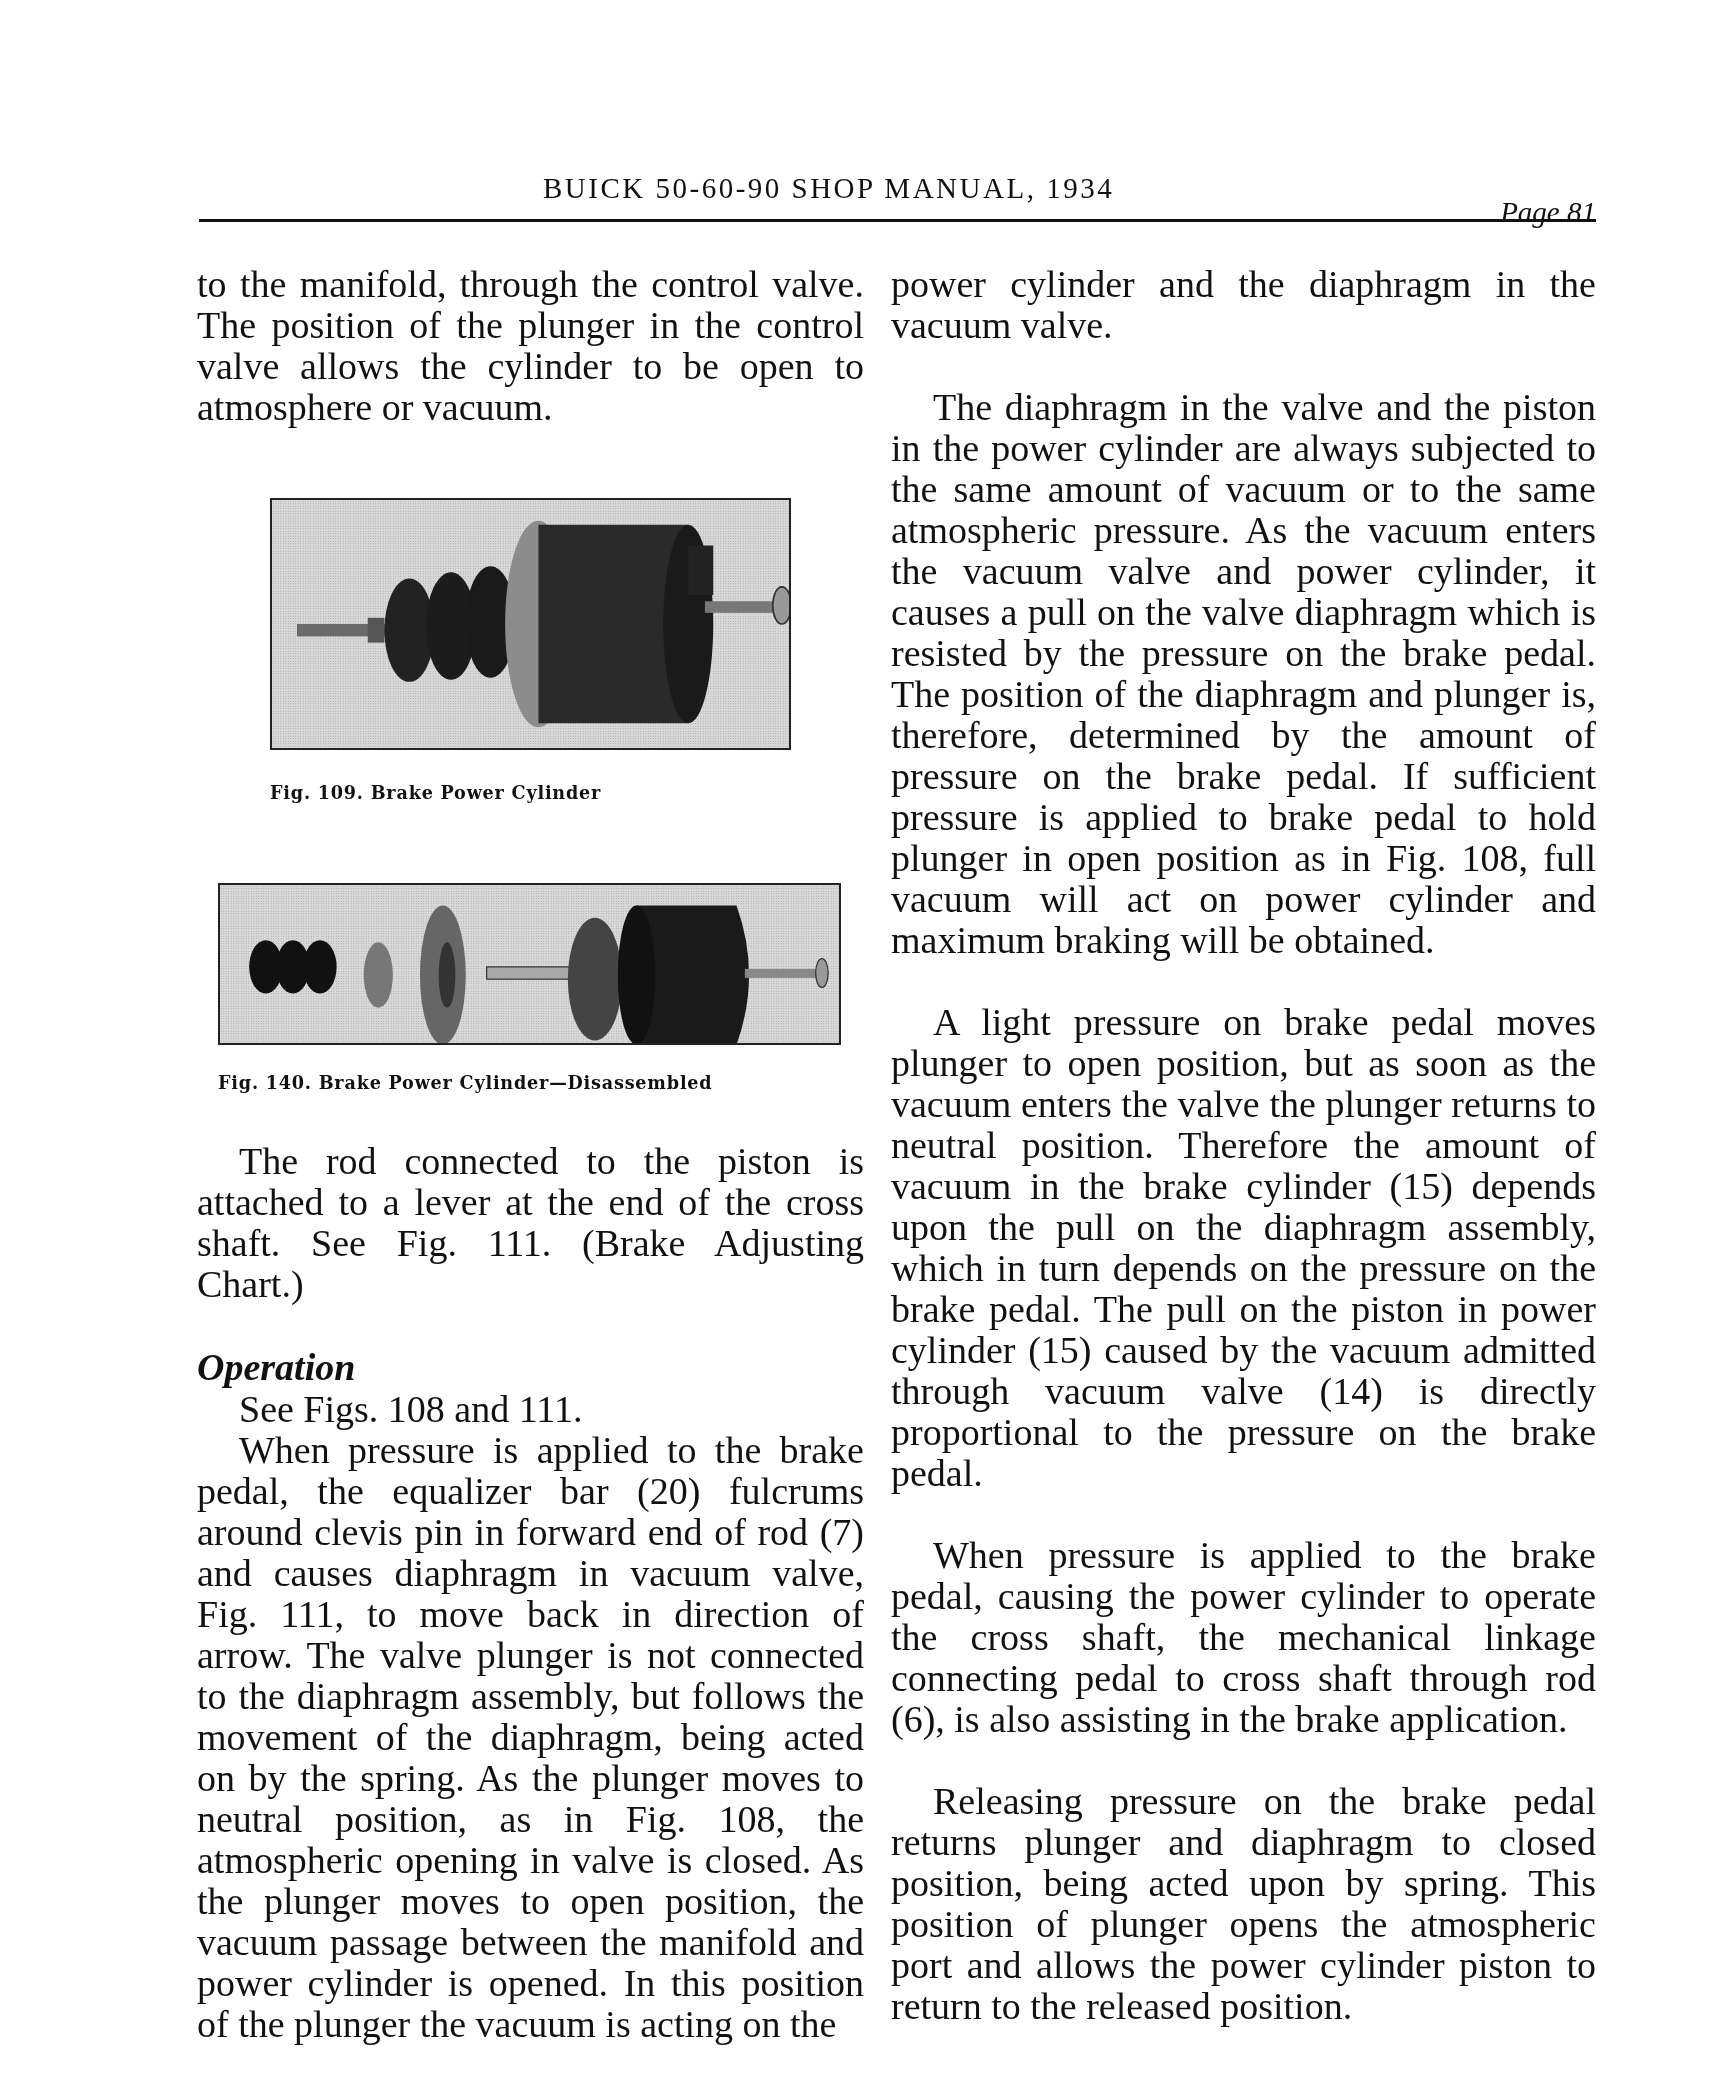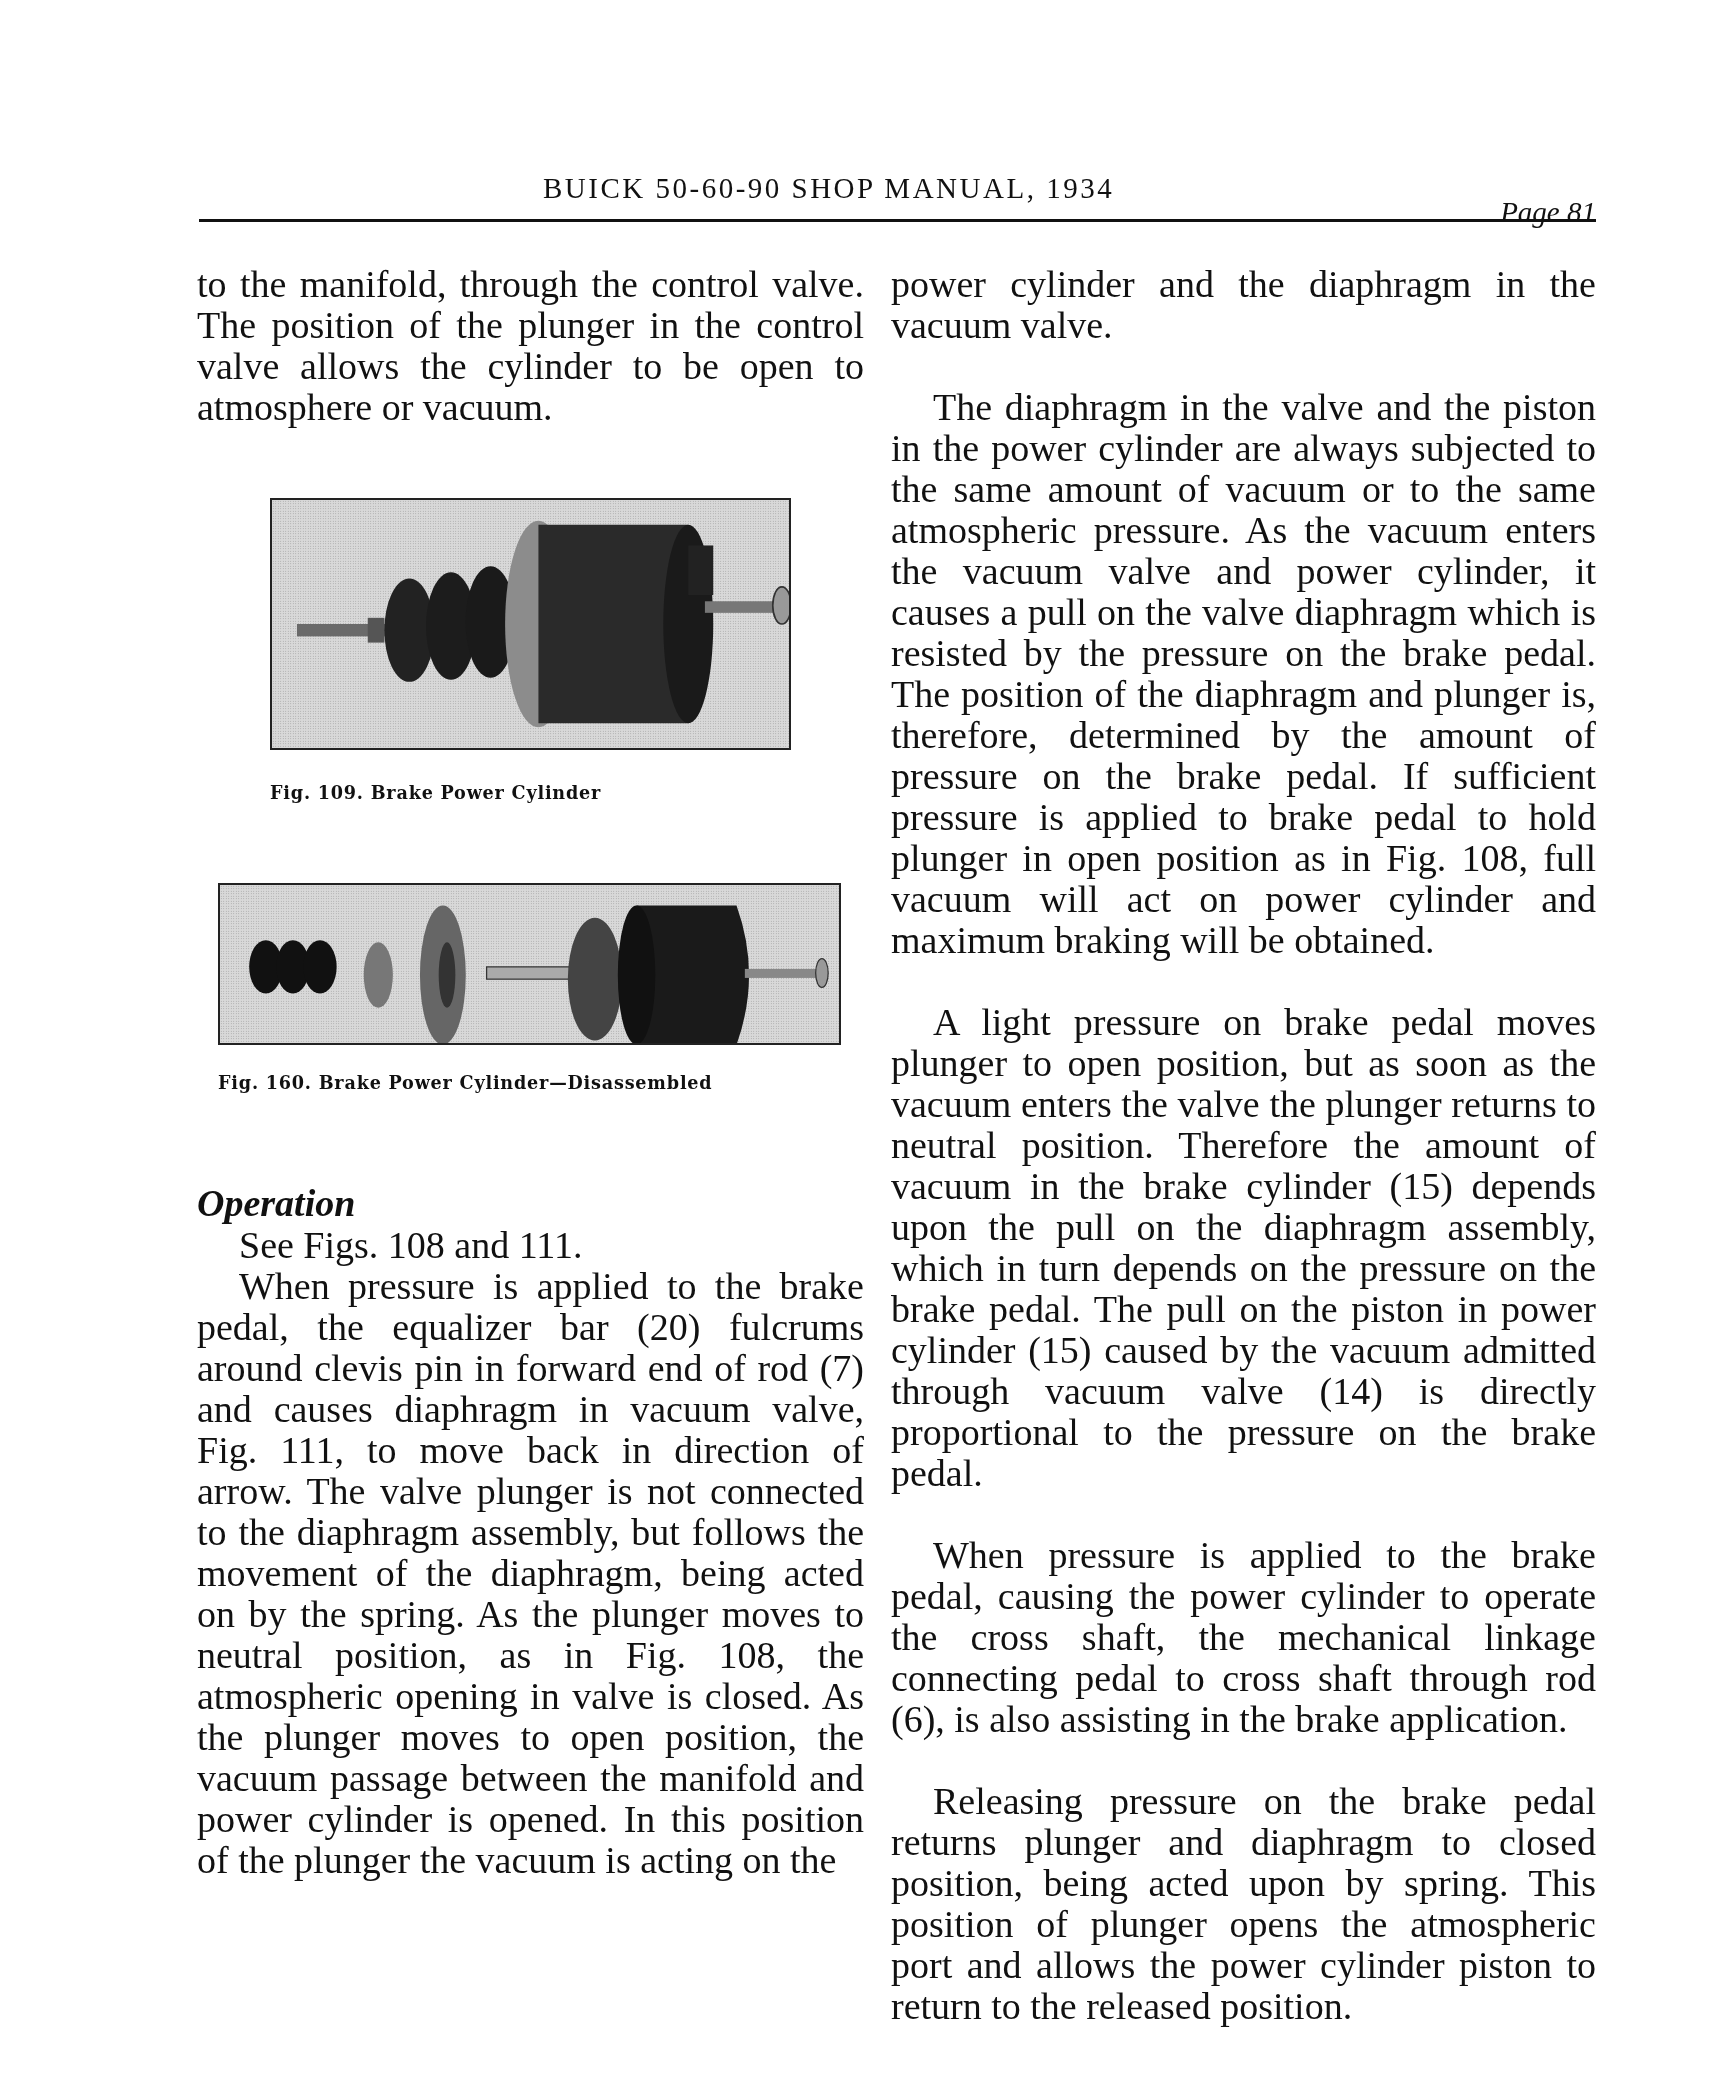--- a/index.html
+++ b/index.html
@@ -89,23 +89,24 @@
     <ellipse cx="535" cy="220" rx="55" ry="170" fill="#666"></ellipse>
     <ellipse cx="545" cy="220" rx="20" ry="80" fill="#333"></ellipse>
     <rect x="640" y="200" width="300" height="30" fill="#aaa" stroke="#333" stroke-width="3"></rect>
     <ellipse cx="900" cy="230" rx="65" ry="150" fill="#444"></ellipse>
     <path d="M1000 50 L1240 50 Q1300 220 1240 390 L1000 390 Z" fill="#1a1a1a"></path>
     <ellipse cx="1000" cy="220" rx="45" ry="170" fill="#111"></ellipse>
     <rect x="1260" y="205" width="180" height="22" fill="#888"></rect>
     <ellipse cx="1445" cy="215" rx="15" ry="35" fill="#999" stroke="#333" stroke-width="3"></ellipse>
   </svg>
 </div>
-<div class="caption cap110">Fig. 160. Brake Power Cylinder—Disassembled</div>
+<div class="caption cap110">Fig. 140. Brake Power Cylinder—Disassembled</div>
 
 <div class="col flow-left-2">
+  <p class="indent">The rod connected to the piston is attached to a lever at the end of the cross shaft. See Fig. 111. (Brake Adjusting Chart.)</p>
   <p class="subhead">Operation</p>
   <p class="indent" style="margin-top:0.8px">See Figs. 108 and 111.</p>
   <p class="indent" style="margin-top:0">When pressure is applied to the brake pedal, the equalizer bar (20) fulcrums around clevis pin in forward end of rod (7) and causes diaphragm in vacuum valve, Fig. 111, to move back in direction of arrow. The valve plunger is not connected to the diaphragm assembly, but follows the movement of the diaphragm, being acted on by the spring. As the plunger moves to neutral position, as in Fig. 108, the atmospheric opening in valve is closed. As the plunger moves to open position, the vacuum passage between the manifold and power cylinder is opened. In this position of the plunger the vacuum is acting on the</p>
 </div>
 
 <div class="col col-right">
   <p>power cylinder and the diaphragm in the vacuum valve.</p>
   <p class="indent gap-s">The diaphragm in the valve and the piston in the power cylinder are always subjected to the same amount of vacuum or to the same atmospheric pressure. As the vacuum enters the vacuum valve and power cylinder, it causes a pull on the valve diaphragm which is resisted by the pressure on the brake pedal. The position of the diaphragm and plunger is, therefore, determined by the amount of pressure on the brake pedal. If sufficient pressure is applied to brake pedal to hold plunger in open position as in Fig. 108, full vacuum will act on power cylinder and maximum braking will be obtained.</p>
   <p class="indent gap-s">A light pressure on brake pedal moves plunger to open position, but as soon as the vacuum enters the valve the plunger returns to neutral position. Therefore the amount of vacuum in the brake cylinder (15) depends upon the pull on the diaphragm assembly, which in turn depends on the pressure on the brake pedal. The pull on the piston in power cylinder (15) caused by the vacuum admitted through vacuum valve (14) is directly proportional to the pressure on the brake pedal.</p>
   <p class="indent gap-s">When pressure is applied to the brake pedal, causing the power cylinder to operate the cross shaft, the mechanical linkage connecting pedal to cross shaft through rod (6), is also assisting in the brake application.</p>

